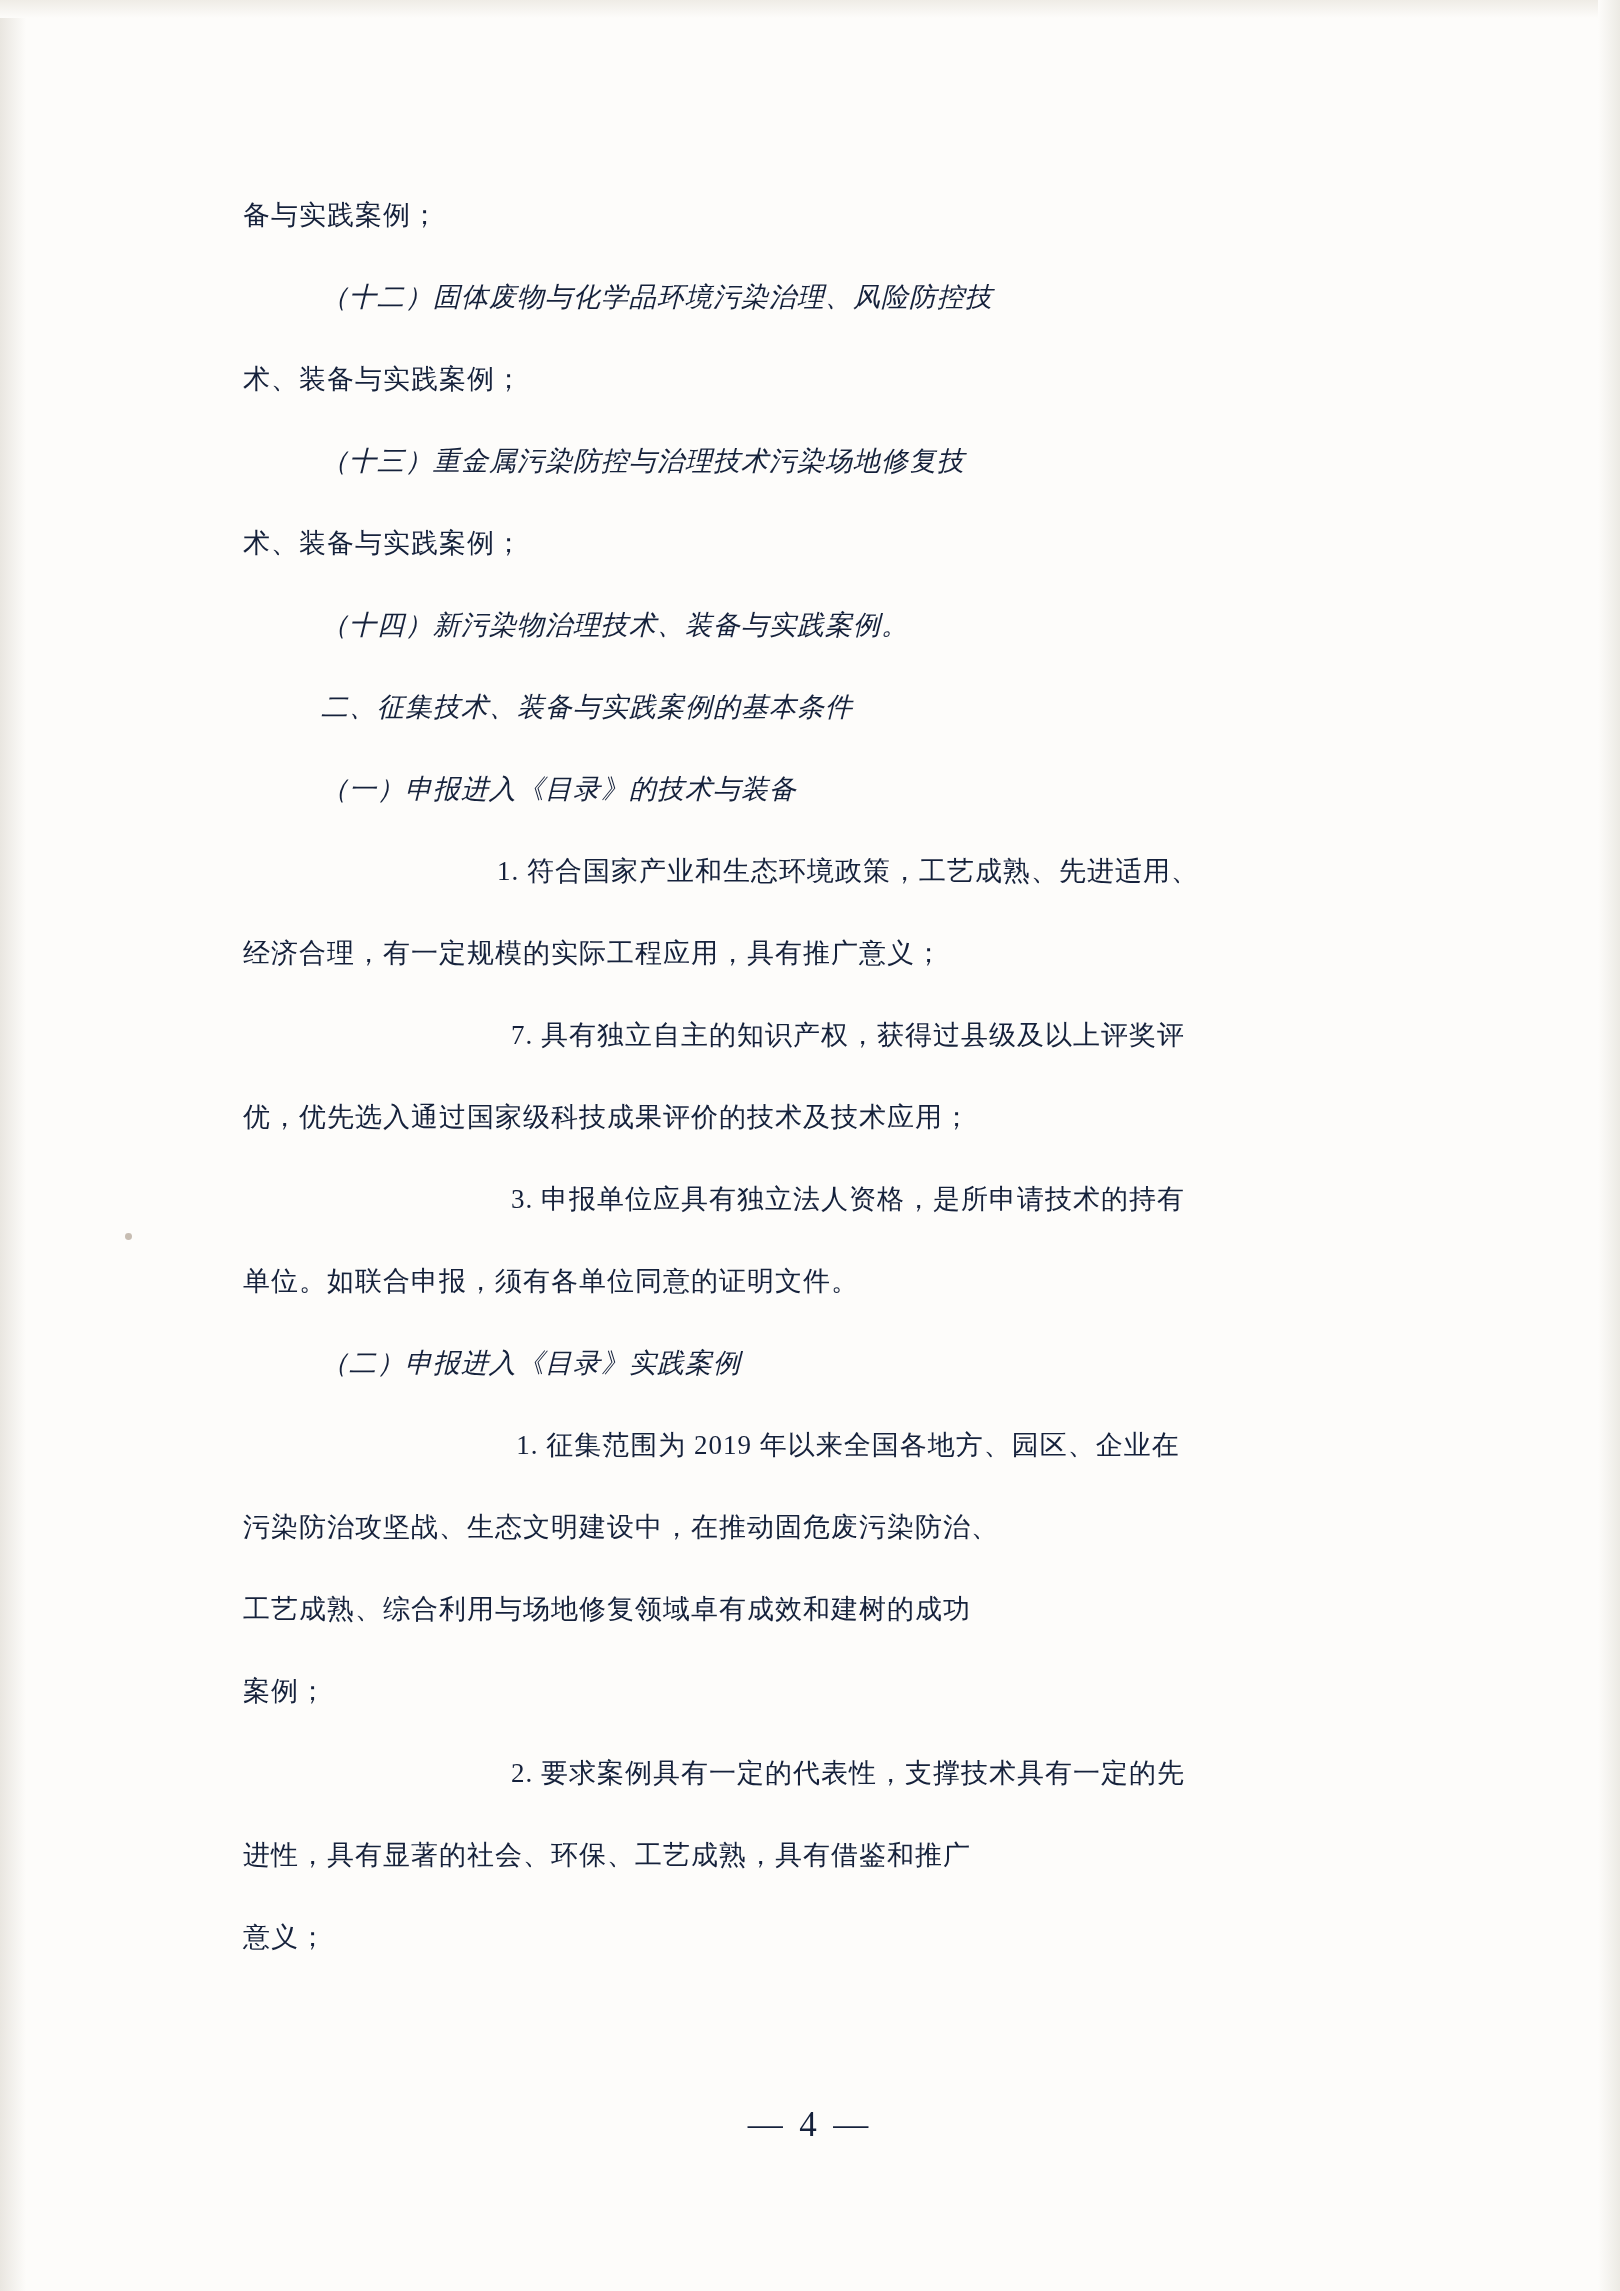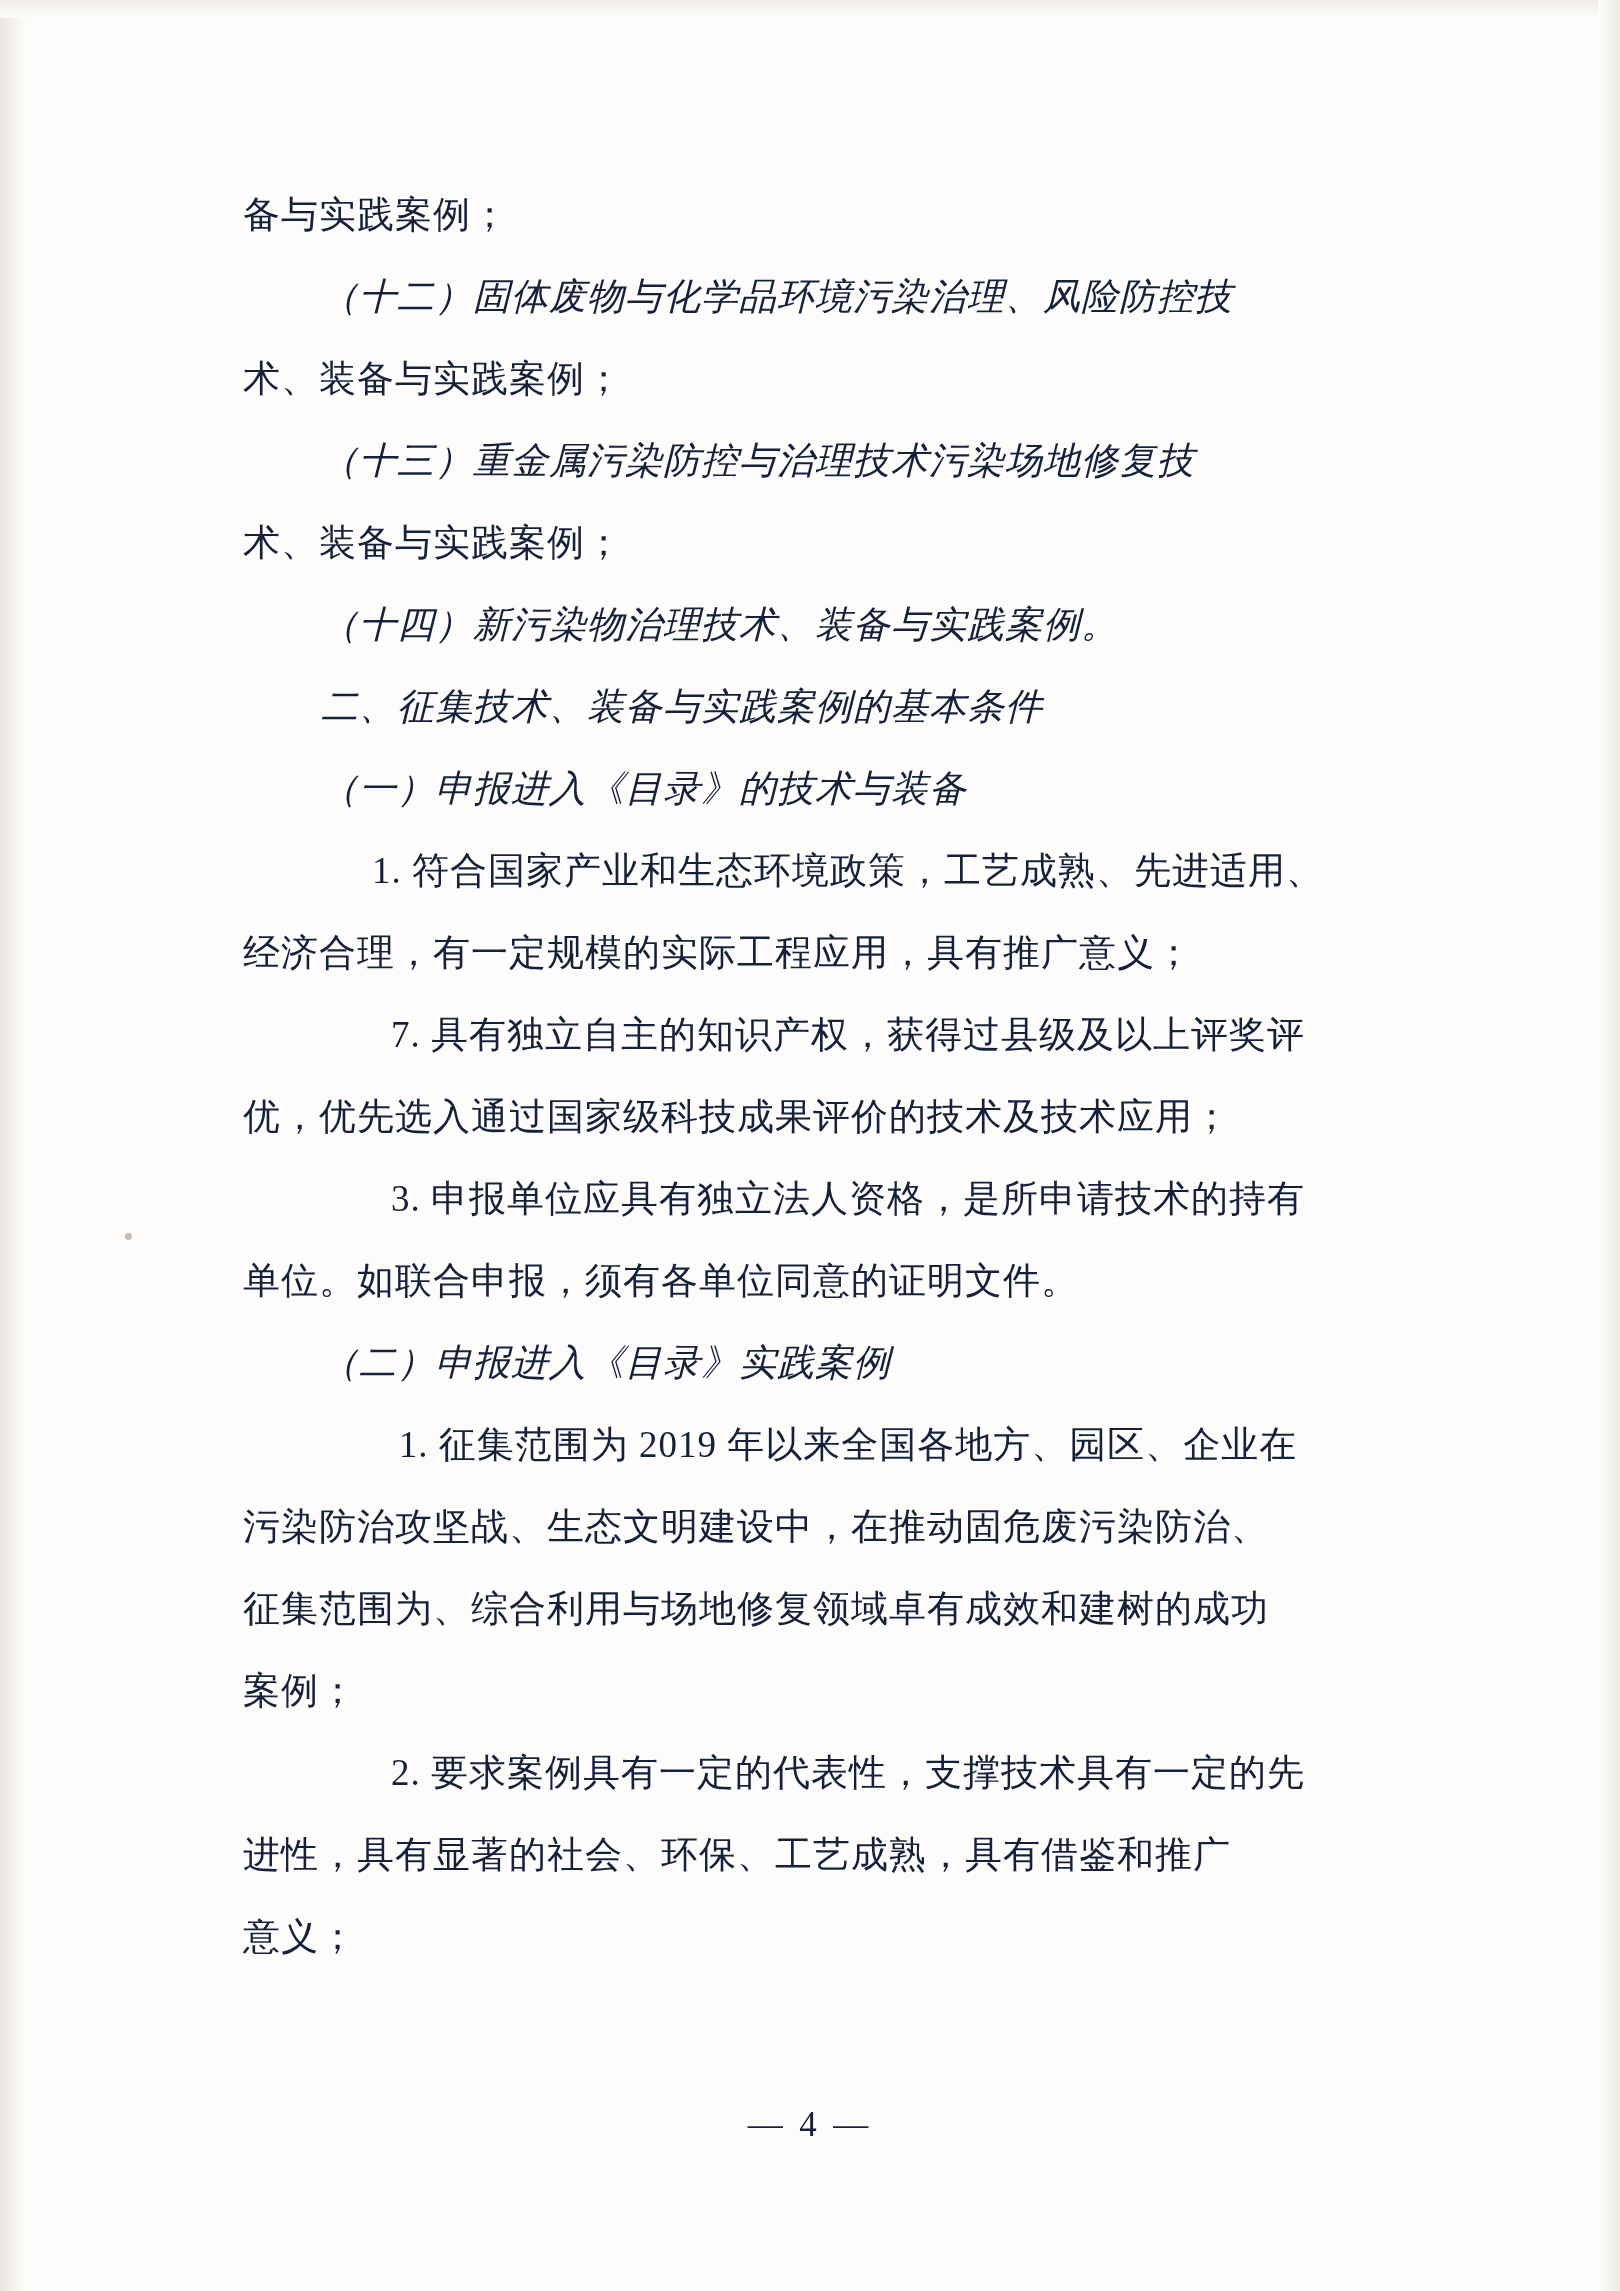--- a/index.html
+++ b/index.html
@@ -38,21 +38,21 @@
     width: 21.6px;
     background: linear-gradient(to left, #eceae4, #fdfcfa);
   }
   .content {
     position: absolute;
     left: 243px;
     top: 174px;
     width: 1137px;
   }
   .line {
-    font-size: 37px;
+    font-size: 27px;
     line-height: 82px;
     color: #15213b;
     letter-spacing: 1px;
     white-space: pre;
     font-family: "Liberation Serif", "DejaVu Serif", serif;
   }
   .indent {
     text-indent: 78px;
     font-style: italic;
   }
@@ -102,21 +102,21 @@
     <div class="line indent">（一）申报进入《目录》的技术与装备</div>
     <div class="line indent-small">1. 符合国家产业和生态环境政策，工艺成熟、先进适用、</div>
     <div class="line">经济合理，有一定规模的实际工程应用，具有推广意义；</div>
     <div class="line indent-small">7. 具有独立自主的知识产权，获得过县级及以上评奖评</div>
     <div class="line">优，优先选入通过国家级科技成果评价的技术及技术应用；</div>
     <div class="line indent-small">3. 申报单位应具有独立法人资格，是所申请技术的持有</div>
     <div class="line">单位。如联合申报，须有各单位同意的证明文件。</div>
     <div class="line indent">（二）申报进入《目录》实践案例</div>
     <div class="line indent-small">1. 征集范围为 2019 年以来全国各地方、园区、企业在</div>
     <div class="line">污染防治攻坚战、生态文明建设中，在推动固危废污染防治、</div>
-    <div class="line">征集范围为、综合利用与场地修复领域卓有成效和建树的成功</div>
+    <div class="line">工艺成熟、综合利用与场地修复领域卓有成效和建树的成功</div>
     <div class="line">案例；</div>
     <div class="line indent-small">2. 要求案例具有一定的代表性，支撑技术具有一定的先</div>
     <div class="line">进性，具有显著的社会、环保、工艺成熟，具有借鉴和推广</div>
     <div class="line">意义；</div>
   </div>
 
   <div class="page-number">— 4 —</div>
 </div>
 
 

